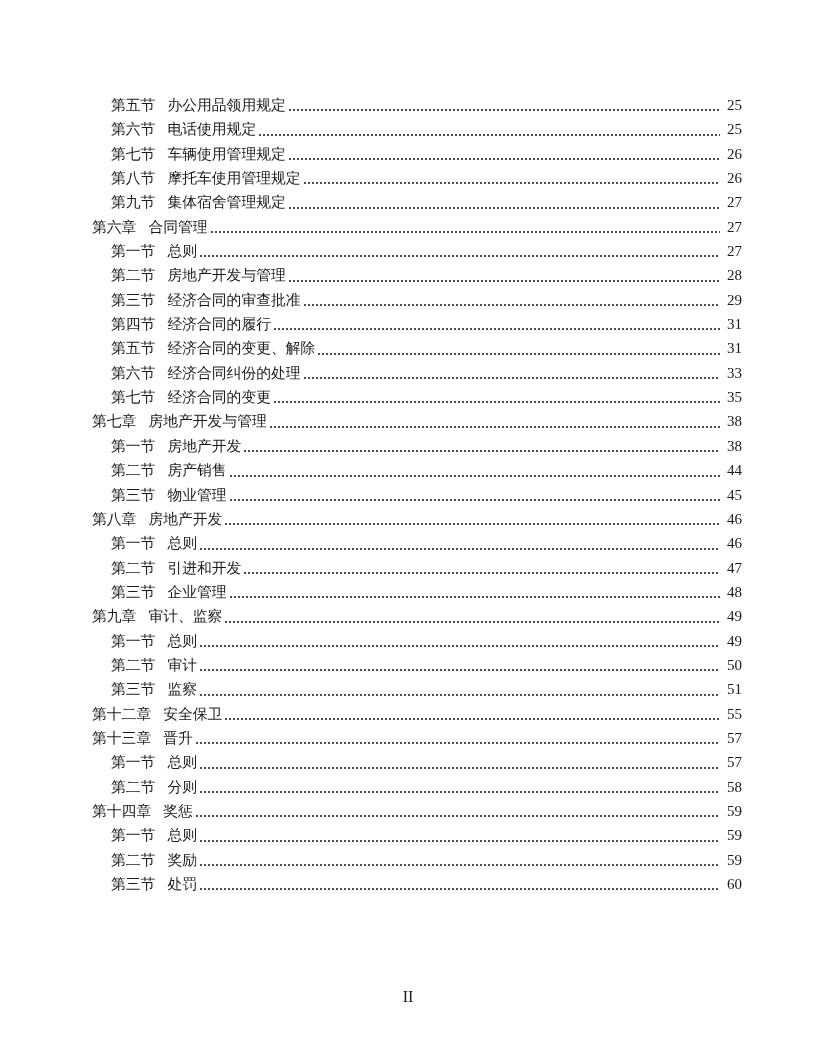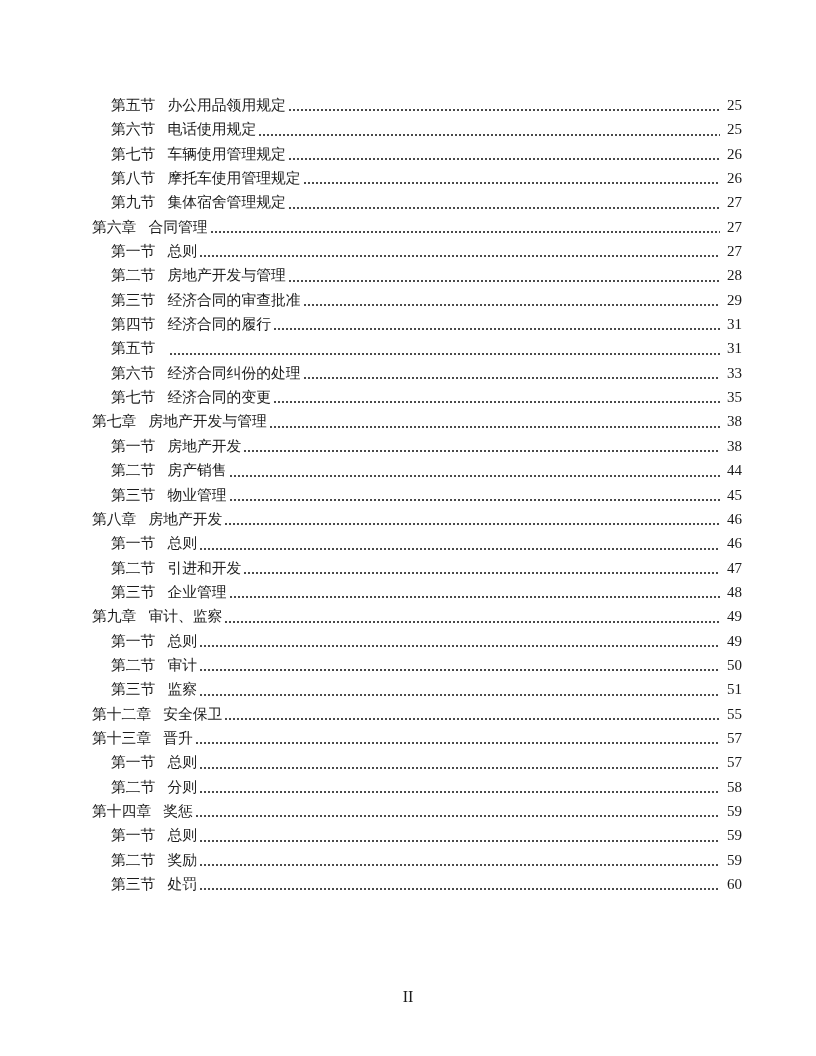--- a/index.html
+++ b/index.html
@@ -117,20 +117,21 @@
       <span class="toc-page">29</span>
     </div>
       <div class="toc-row section">
       <span class="toc-num">第四节</span>
       <span class="toc-title">经济合同的履行</span>
       <span class="toc-leader"></span>
       <span class="toc-page">31</span>
     </div>
       <div class="toc-row section">
       <span class="toc-num">第五节</span>
+      <span class="toc-title">经济合同的变更、解除</span>
       <span class="toc-leader"></span>
       <span class="toc-page">31</span>
     </div>
       <div class="toc-row section">
       <span class="toc-num">第六节</span>
       <span class="toc-title">经济合同纠份的处理</span>
       <span class="toc-leader"></span>
       <span class="toc-page">33</span>
     </div>
       <div class="toc-row section">

